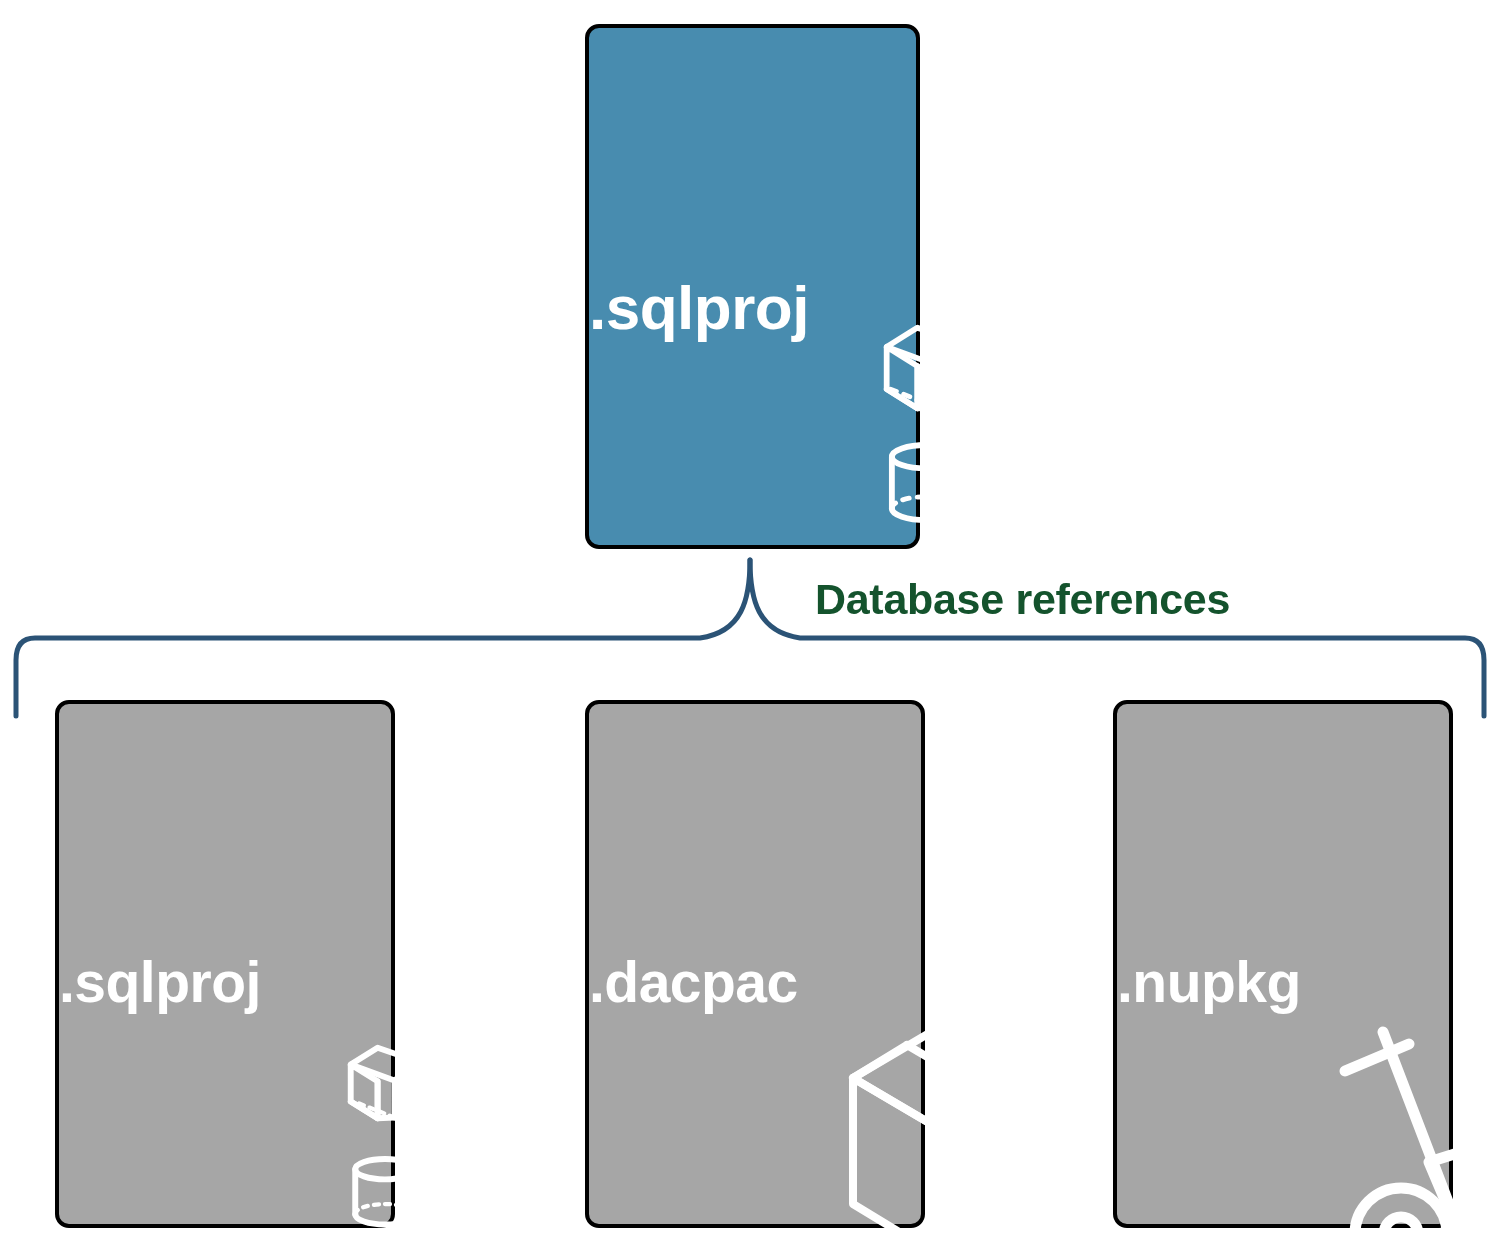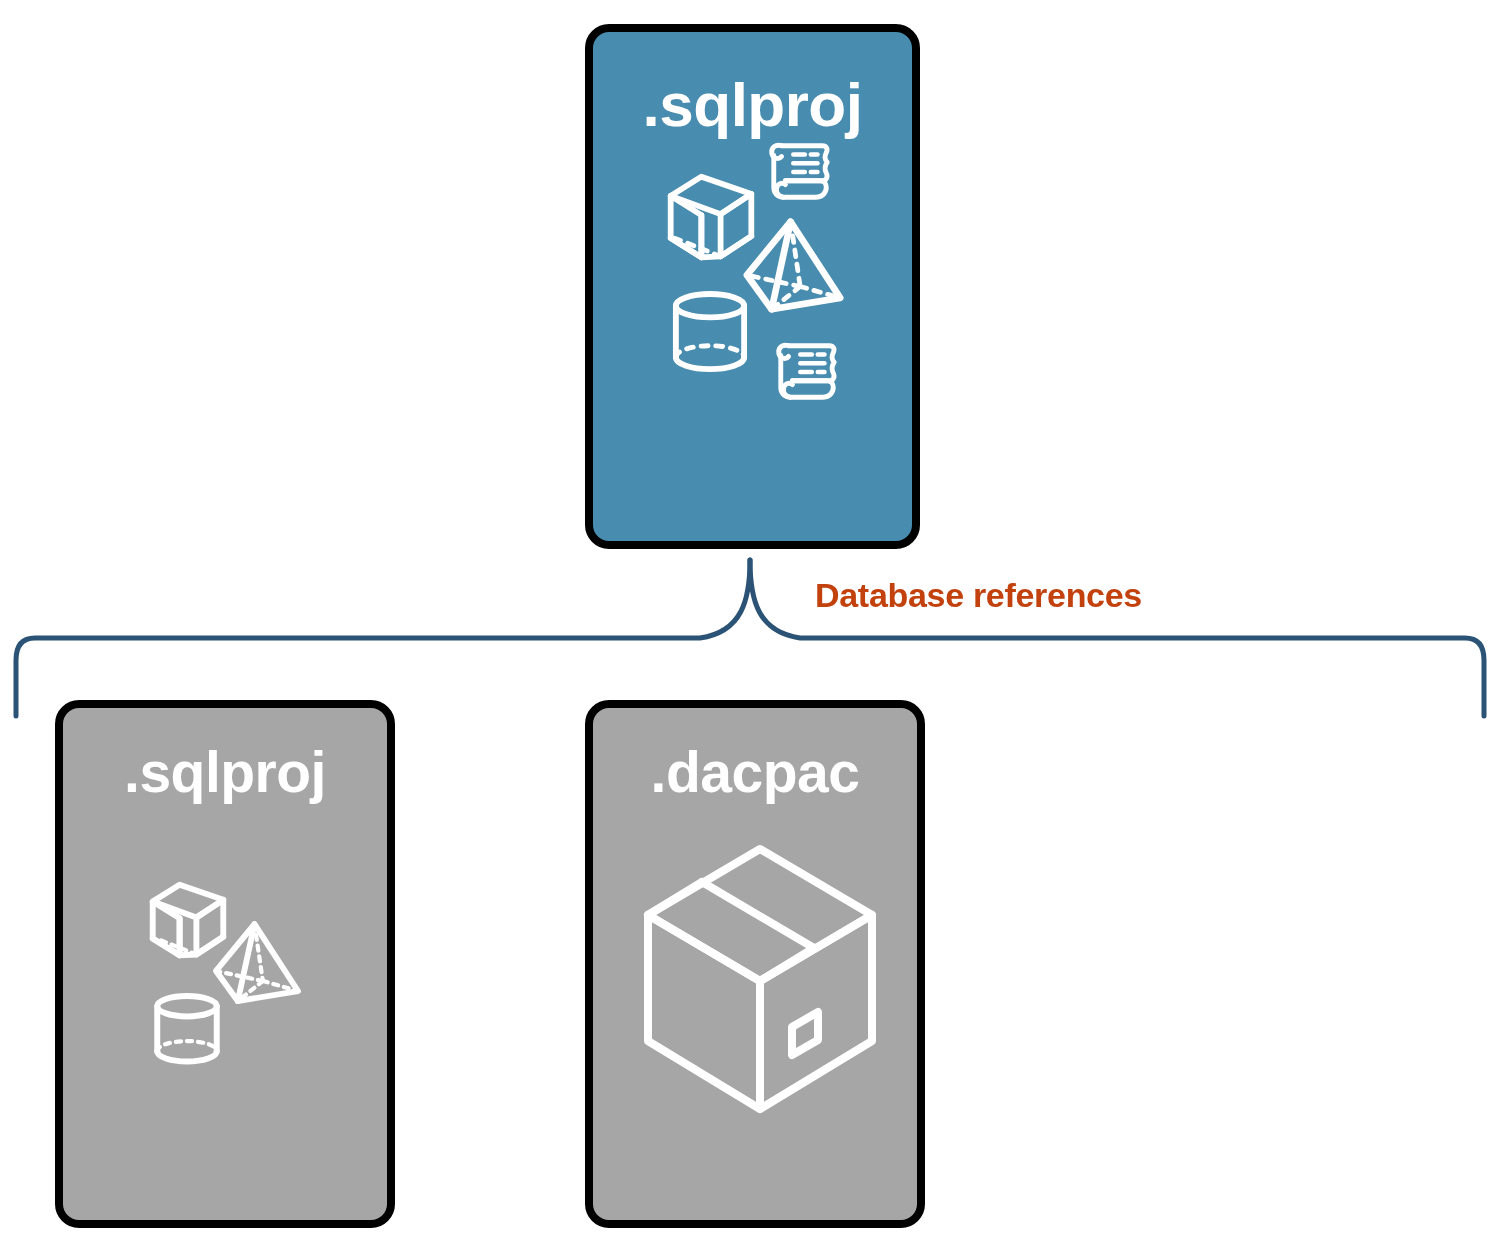--- a/index.html
+++ b/index.html
@@ -17,24 +17,23 @@
   #stage {
     position: absolute;
     left: 0; top: 0;
     width: 1500px;
     height: 1250px;
   }
 
   .card {
     position: absolute;
     box-sizing: border-box;
-    border: 8px solid #000000;
-    border-radius: 24px;
+    border: 4px solid #000000;
+    border-radius: 14px;
     display: flex;
-    flex-direction: column;
     align-items: center;
   }
   .card-parent {
     left: 585px;
     top: 24px;
     width: 335px;
     height: 525px;
     background: #488caf;
   }
   .card-child {
@@ -79,22 +78,22 @@
     left: 0; top: 0;
     width: 1500px;
     height: 1250px;
     pointer-events: none;
   }
 
   .brace-label {
     position: absolute;
     left: 815px;
     top: 578px;
-    color: #c2410c;
-    font-size: 34px;
+    color: #14532d;
+    font-size: 43px;
     font-weight: bold;
     letter-spacing: -0.3px;
     white-space: nowrap;
     line-height: 1;
     user-select: none;
   }
 </style>
 </head>
 <body>
 
@@ -258,14 +257,43 @@
           <path d="M 174 107 L 120 140"></path>
           <path d="M 62 41 L 8 74"></path>
 
           <path d="M 152 186 L 178 171 L 178 199 L 152 214 Z"></path>
         </g>
       </svg>
 
     </div>
   </div>
 
+  <div class="card card-child card-child-3">
+    <div class="card-title">.nupkg</div>
+    <div class="icon-area">
+
+      <svg class="icon-svg" style="left:24px; top:60px;" width="290" height="270" viewBox="0 0 290 270">
+        <g fill="none" stroke="#ffffff" stroke-width="11" stroke-linejoin="round" stroke-linecap="round">
+
+          <path d="M 20 47 L 84 20"></path>
+
+          <path d="M 58 8 L 130 196"></path>
+
+          <path d="M 132 206 L 258 174"></path>
+
+          <circle cx="76" cy="210" r="46"></circle>
+          <circle cx="76" cy="210" r="17"></circle>
+
+          <path d="M 104 138 L 212 104 L 248 192 L 142 228 Z"></path>
+        </g>
+
+        <g fill="#ffffff" stroke="none">
+          <rect x="162" y="132" width="60" height="60" rx="17" transform="rotate(-18 192 162)"></rect>
+          <circle cx="146" cy="155" r="9"></circle>
+          <circle cx="158" cy="181" r="12"></circle>
+          <circle cx="196" cy="192" r="17"></circle>
+        </g>
+      </svg>
+
+    </div>
+  </div>
 
 </div>
 
 </body></html>

